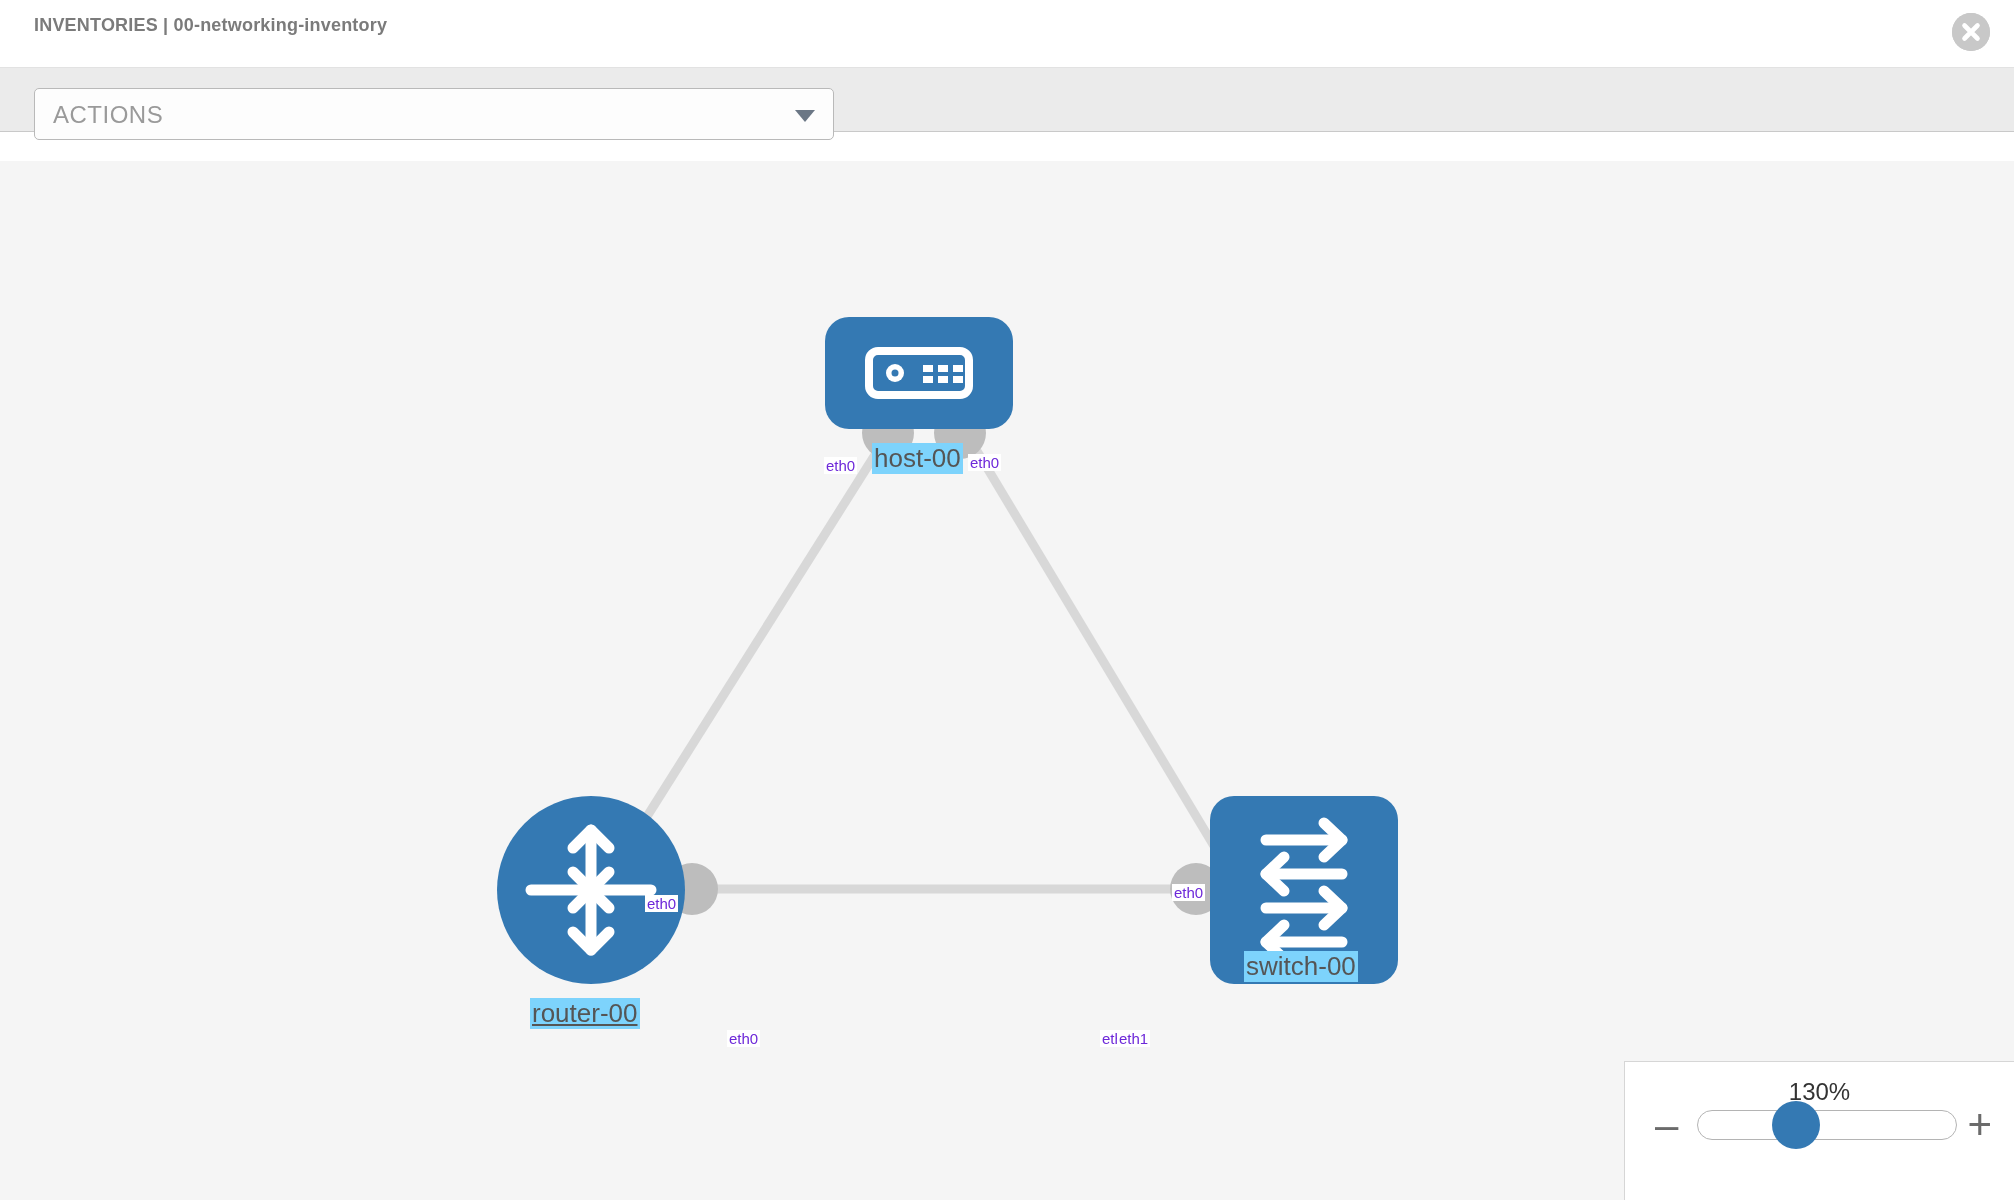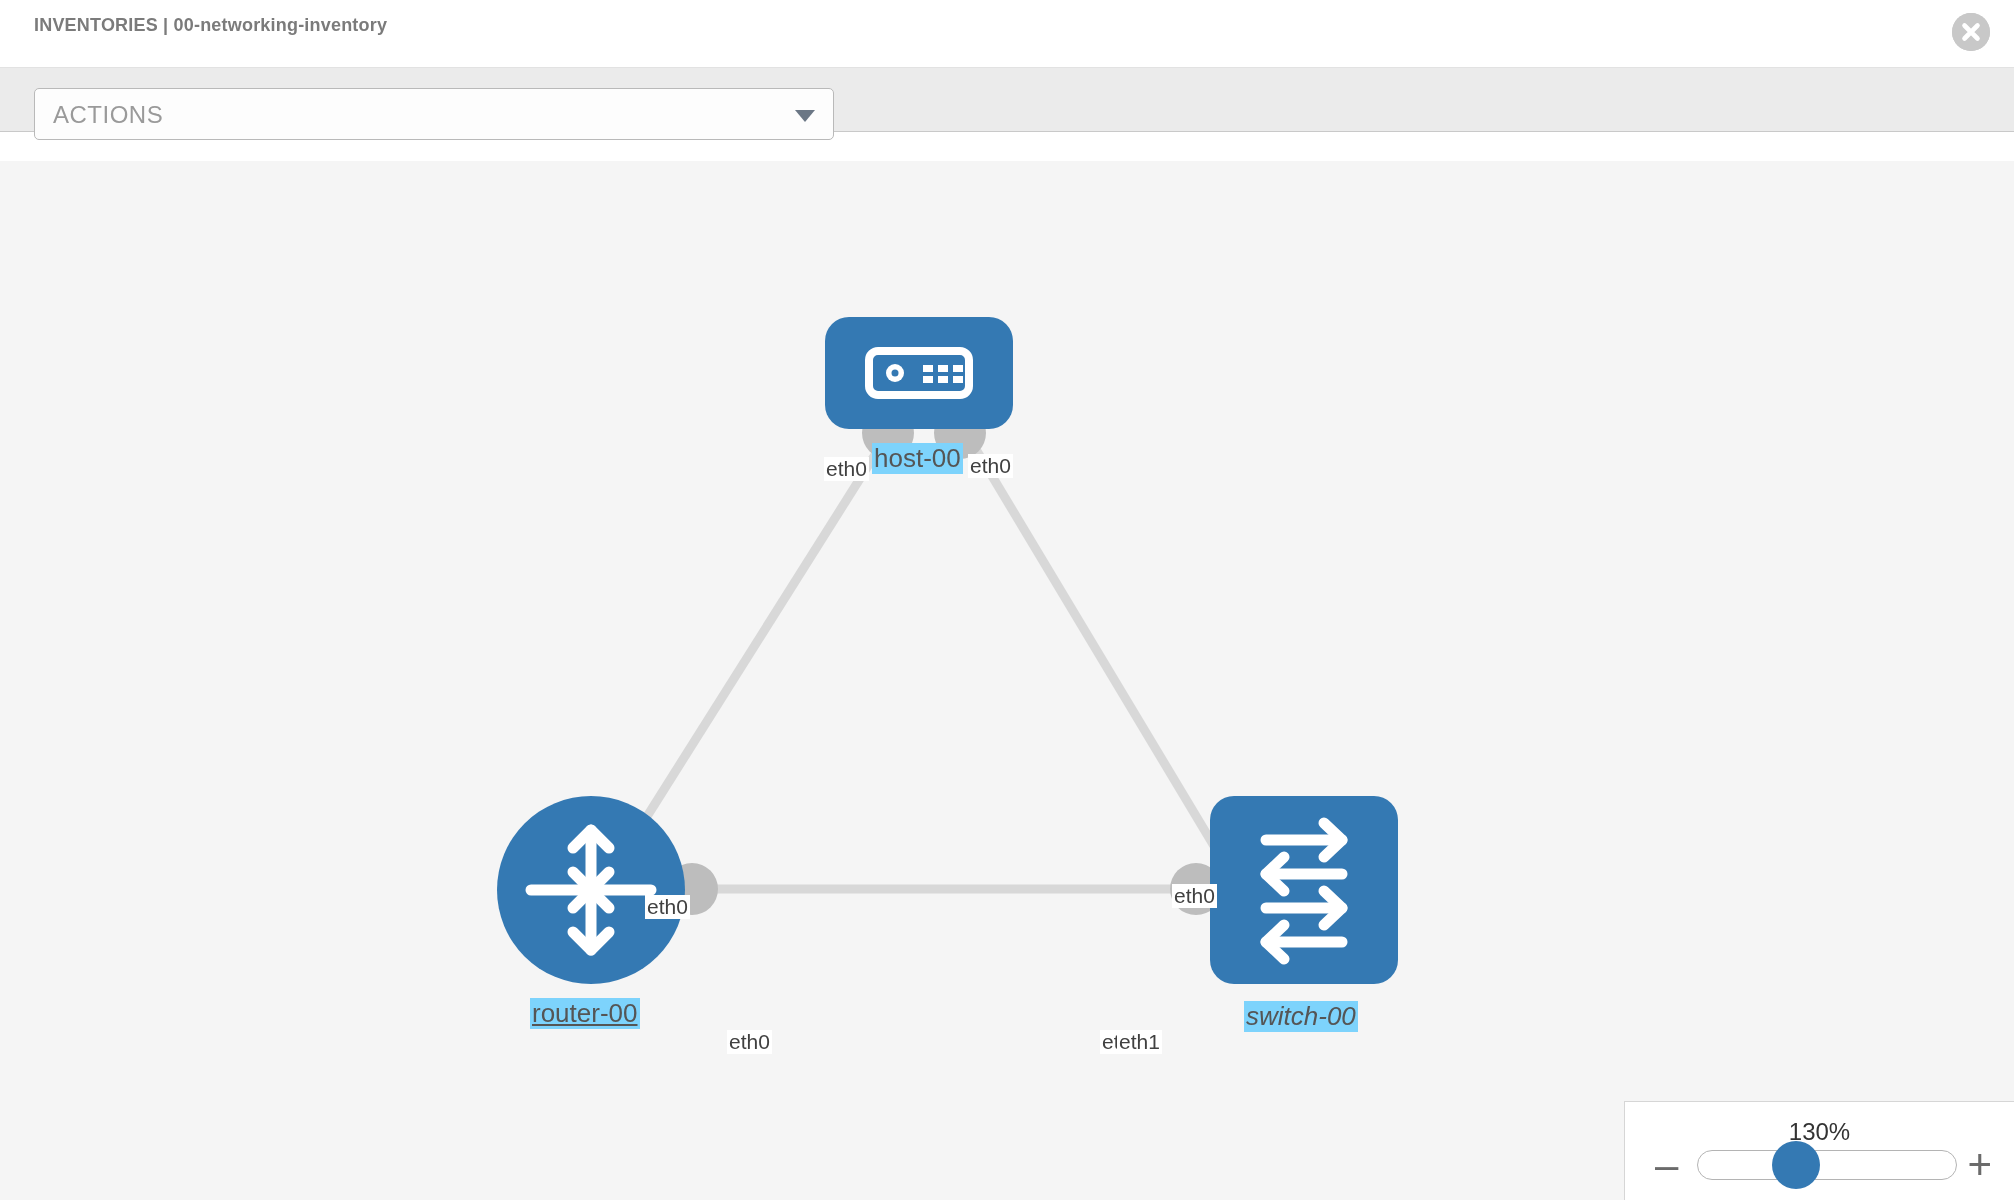--- a/index.html
+++ b/index.html
@@ -95,30 +95,30 @@
   .node-shape-rect   { border-radius: 24px; background: #3479b3; }
   .node-label {
     position: absolute;
     font-size: 26px; color: #555555;
     background: #7dd3fc;
     white-space: nowrap;
     padding: 0 2px;
   }
   .edge-label {
     position: absolute;
-    font-size: 21px; color: #404040;
+    font-size: 15px; color: #6d28d9;
     background: #ffffff;
     white-space: nowrap;
     padding: 0 2px;
   }
 
   
   .zoom-panel {
     position: absolute; right: 0; bottom: 0;
-    width: 390px; height: 99px;
+    width: 390px; height: 139px;
     background: #ffffff;
     border: 1px solid #d6d6d6;
     border-right: none; border-bottom: none;
   }
   .zoom-value {
     position: absolute; left: 0; right: 0; top: 16px;
     text-align: center;
     font-size: 24px; color: #333333;
   }
   .zoom-minus, .zoom-plus {
@@ -250,21 +250,21 @@
         <polyline points="114,27 132,44 114,61"></polyline>
         <line x1="132" y1="78" x2="56" y2="78"></line>
         <polyline points="74,61 56,78 74,95"></polyline>
         <line x1="56" y1="112" x2="132" y2="112"></line>
         <polyline points="114,95 132,112 114,129"></polyline>
         <line x1="132" y1="146" x2="56" y2="146"></line>
         <polyline points="74,129 56,146 74,163"></polyline>
       </g>
     </svg>
   </div>
-  <div class="node-label" style="left:1244px; top:840px;font-style:italic;">switch-00</div>
+  <div class="node-label" style="left:1244px; top:790px;">switch-00</div>
   <div class="edge-label" style="left:1172px; top:723px;">eth0</div>
   <div class="edge-label" style="left:1100px; top:869px;">eth0</div>
   <div class="edge-label" style="left:1117px; top:869px;">eth1</div>
 
   <div class="zoom-panel">
     <div class="zoom-value">130%</div>
     <div class="zoom-minus">–</div>
     <div class="zoom-track"></div>
     <div class="zoom-thumb"></div>
     <div class="zoom-plus">+</div>

